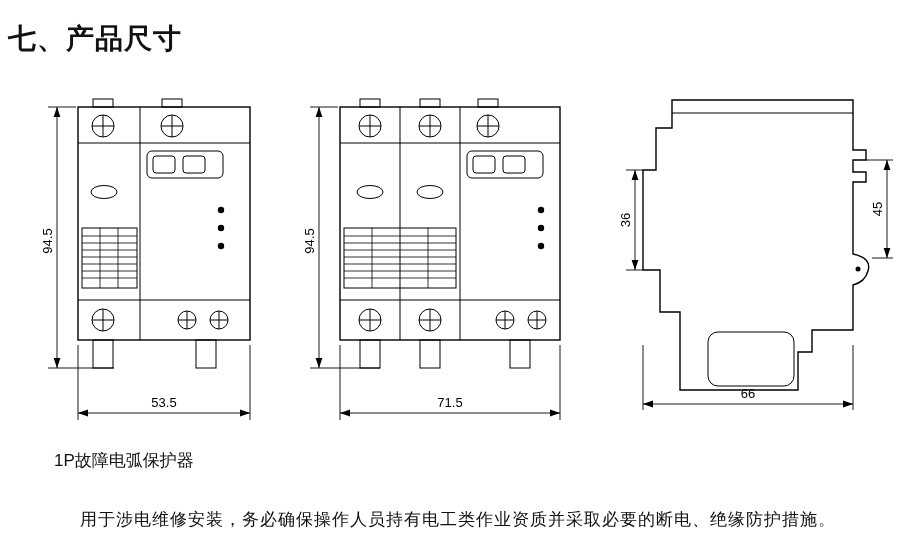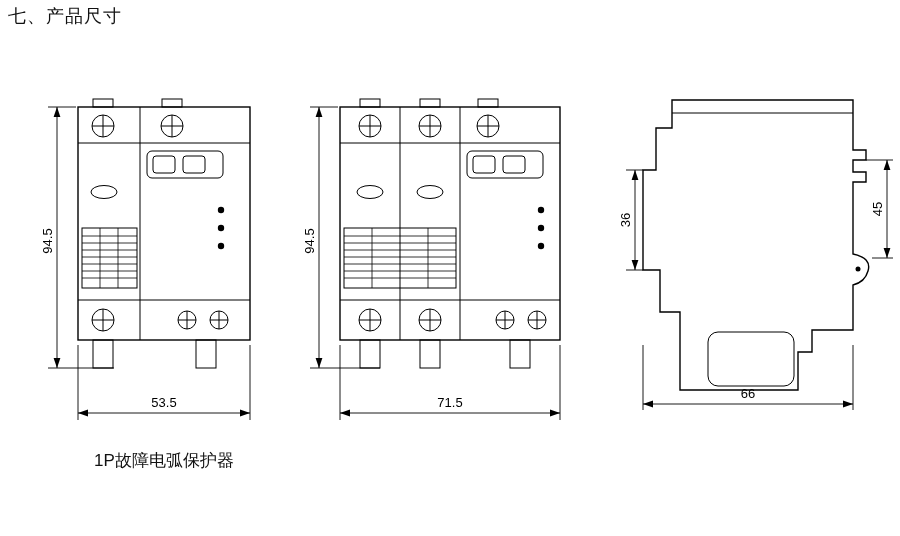--- a/index.html
+++ b/index.html
@@ -1,19 +1,19 @@
 <!DOCTYPE html>
 <html><head>
 <meta charset="utf-8">
 <style>
   html,body{margin:0;padding:0;background:#ffffff}
   .page{position:relative;width:900px;height:536px;background:#ffffff;overflow:hidden;
         font-family:"Liberation Sans","DejaVu Sans",sans-serif;color:#111}
-  .title{position:absolute;left:8px;top:4px;font-size:18px;font-weight:normal;letter-spacing:1px}
-  .caption{position:absolute;top:449px;width:220px;text-align:center;font-size:17px}
+  .title{position:absolute;left:8px;top:20px;font-size:28px;font-weight:bold;letter-spacing:1px}
+  .caption{position:absolute;top:449px;width:220px;text-align:left;font-size:17px}
   #cap1{left:54px}
   #cap2{left:340px}
   .note{position:absolute;left:80px;top:508px;font-size:17px;letter-spacing:1px;white-space:nowrap}
   svg.draw{position:absolute;left:0;top:0}
   .s{stroke:#000;stroke-width:1;fill:none}
   .sb{stroke:#000;stroke-width:1.4;fill:none}
   .d{stroke:#000;stroke-width:.9;fill:none}
   .hatch{stroke:#000;stroke-width:.8;fill:none}
   .f{fill:#000;stroke:none}
   text.dim{font-family:"Liberation Sans","DejaVu Sans",sans-serif;font-size:13px;fill:#000}
@@ -169,14 +169,15 @@
     </g>
     <g>
       <path class="d" d="M643 345V410M853 345V410M643 404H853"></path>
       <polygon class="f" points="643,404 653,400.6 653,407.4"></polygon>
       <polygon class="f" points="853,404 843,400.6 843,407.4"></polygon>
       <text class="dim" x="748" y="398" text-anchor="middle">66</text>
     </g>
   </svg>
 
   <div class="caption" id="cap1">1P故障电弧保护器</div>
+  <div class="note">用于涉电维修安装，务必确保操作人员持有电工类作业资质并采取必要的断电、绝缘防护措施。</div>
 
 </div>
 
 </body></html>

